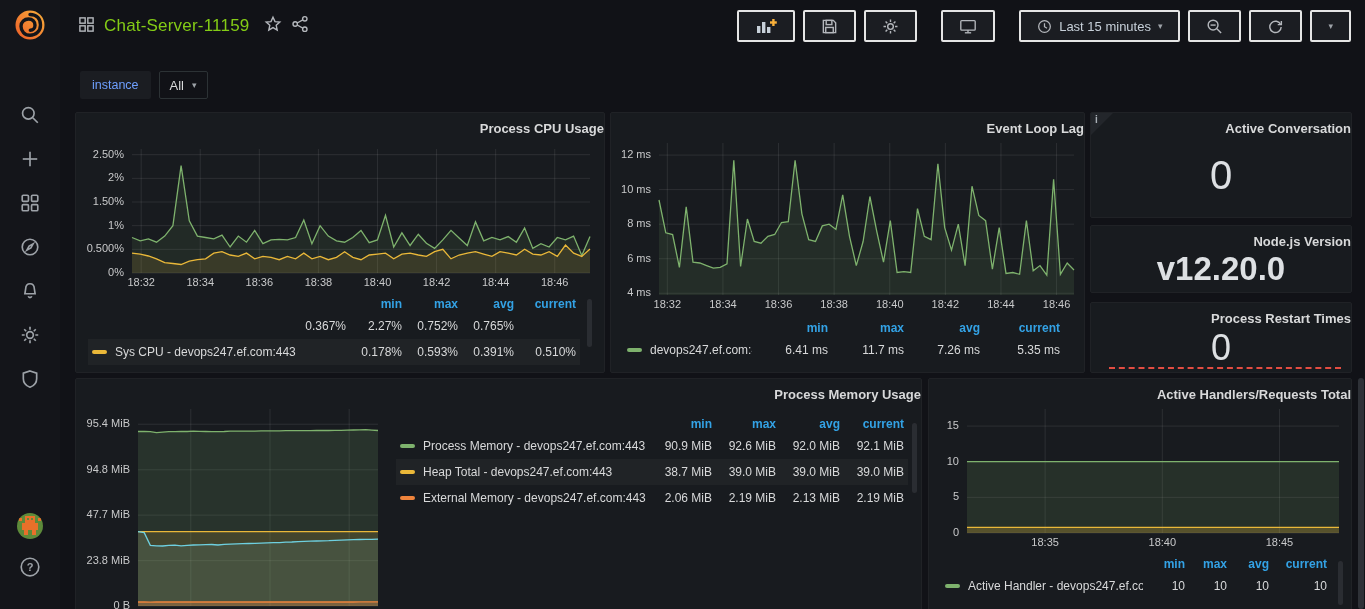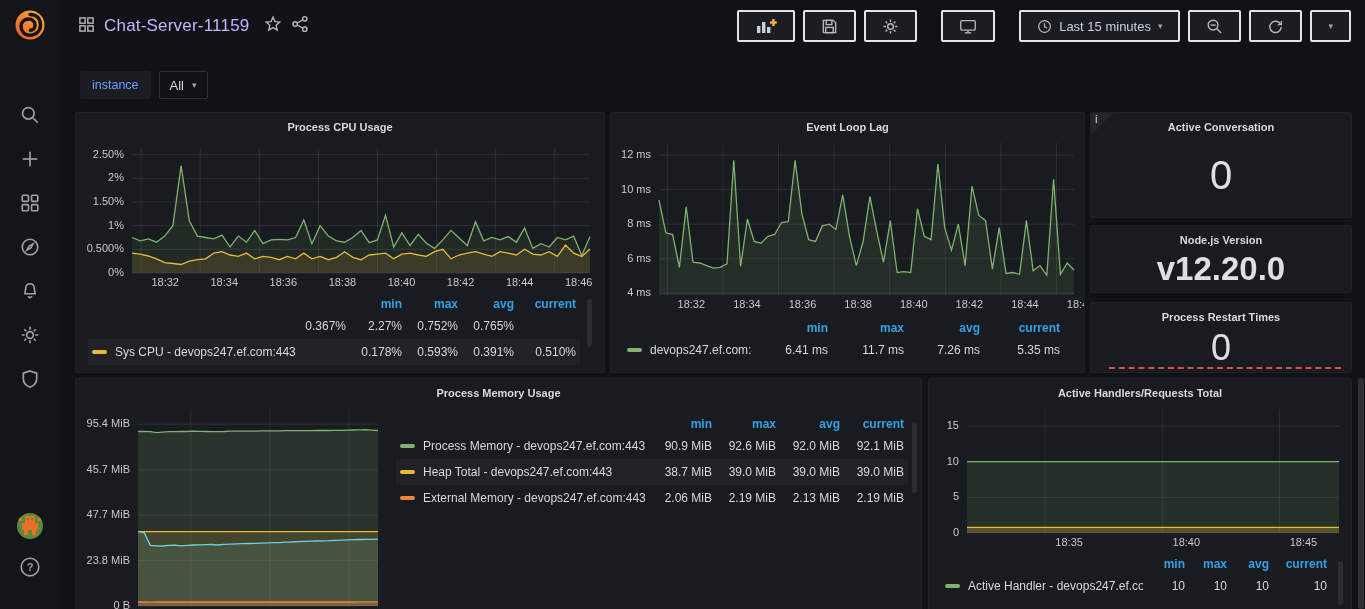--- a/index.html
+++ b/index.html
@@ -10,43 +10,43 @@
   .sidebar { position:absolute; left:0; top:0; width:60px; height:609px; background:#14151a; z-index:5; }
   .logo { position:absolute; left:13px; top:8px; width:34px; height:34px; cursor:pointer; }
   .side-menu { position:absolute; left:0; top:100px; width:60px; display:flex; flex-direction:column; align-items:center; gap:14px; list-style:none; }
   .side-item { width:30px; height:30px; display:flex; align-items:center; justify-content:center; cursor:pointer; border-radius:2px; }
   .side-item svg { stroke:#9DA2A8; fill:none; stroke-width:1.5; }
   .side-bottom { position:absolute; left:0; width:60px; display:flex; justify-content:center; }
 
   
   .topbar { position:absolute; left:60px; top:0; width:1305px; height:52px; background:#111217; display:flex; align-items:center; }
   .tb-left { display:flex; align-items:center; margin-left:18px; gap:9px; }
-  .dash-title { font-size:17px; font-weight:500; color:#c4b5fd; letter-spacing:.2px; }
+  .dash-title { font-size:17px; font-weight:500; color:#84cc16; letter-spacing:.2px; }
   .tb-right { margin-left:auto; margin-right:14px; display:flex; align-items:center; gap:8px; }
   .tb-btn { height:32px; min-width:32px; background:#1b1d22; border:2px solid #e5e5e5; border-radius:2px;
     display:flex; align-items:center; justify-content:center; padding:0 16px; cursor:pointer; color:#b4b7bc; }
   .tb-btn svg { stroke:#b4b7bc; fill:none; stroke-width:1.5; }
   .tb-gap { width:8px; }
   .time-btn { gap:7px; font-size:13px; color:#c7d0d9; }
 
   
   .var-row { position:absolute; left:80px; top:71px; display:flex; gap:8px; align-items:center; }
   .var-label { height:28px; display:flex; align-items:center; padding:0 12px; background:#1b1d22; border-radius:2px;
     color:#6E9FFF; font-size:12.5px; font-weight:500; cursor:pointer; }
   .var-value { height:28px; display:flex; align-items:center; gap:8px; padding:0 10px; background:#111217;
     border:1px solid #2c3235; border-radius:2px; color:#d8d9da; font-size:13px; cursor:pointer; }
   .caret { font-size:9px; color:#9DA2A8; }
 
   
   .panel { position:absolute; background:#181b1f; border:1px solid #202226; border-radius:2px; overflow:hidden; }
-  .panel-header { position:absolute; left:0; top:4px; width:100%; text-align:center; font-size:11px; font-weight:600;
+  .panel-header { position:absolute; left:0; top:4px; width:100%; text-align:right; font-size:13px; font-weight:600;
     color:#d8d9da; padding:4px 0; cursor:pointer; }
   .chart { position:absolute; }
   .chart .ylab { position:absolute; font-size:11px; color:#c8c9ca; text-align:right; }
-  .chart .xlab { position:absolute; font-size:11px; color:#c8c9ca; width:40px; text-align:center;margin-left:24px; }
+  .chart .xlab { position:absolute; font-size:11px; color:#c8c9ca; width:40px; text-align:center; }
 
   
   .legend { position:absolute; font-size:12px; }
   .lg-row { display:grid; align-items:center; height:26px; padding:0 4px; cursor:pointer; }
   .lg-row:nth-child(odd):not(.lg-head) { background:rgba(255,255,255,0.035); }
   .lg-head { height:18px; cursor:default; }
   .lg-head span { color:#33A2E5; font-weight:700; text-align:right; }
   .lg-name { display:flex; align-items:center; gap:8px; color:#d8d9da; white-space:nowrap; overflow:hidden; }
   .lg-swatch { width:15px; height:4px; border-radius:2px; flex:none; }
   .lg-val { text-align:right; color:#d8d9da; }
@@ -387,21 +387,21 @@
   <div class="stat-value" style="top:24px;font-size:36px;">0</div>
   <div class="red-dashed" style="left:18px;right:10px;bottom:3px;"></div>
 </section>
 
 <section class="panel" style="left:75px;top:378px;width:847px;height:260px;">
   <div class="panel-header">Process Memory Usage</div>
   <div class="chart" style="left:6px;top:30px;width:300px;height:213px;">
       <span class="ylab" style="left: 0px; width: 48px; top: 190px;">0 B</span>
       <span class="ylab" style="left: 0px; width: 48px; top: 144.656px;">23.8 MiB</span>
       <span class="ylab" style="left: 0px; width: 48px; top: 99.1209px;">47.7 MiB</span>
-      <span class="ylab" style="left: 0px; width: 48px; top: 53.7766px;">45.7 MiB</span>
+      <span class="ylab" style="left: 0px; width: 48px; top: 53.7766px;">94.8 MiB</span>
       <span class="ylab" style="left: 0px; width: 48px; top: 8.24178px;">95.4 MiB</span>
       <svg width="240" height="197" style="position:absolute;left:56px;top:0;overflow:visible;">
         <line x1="0" x2="240" y1="197" y2="197" stroke="rgba(255,255,255,0.09)" stroke-width="1"></line>
         <line x1="0" x2="240" y1="151.65570599613153" y2="151.65570599613153" stroke="rgba(255,255,255,0.09)" stroke-width="1"></line>
         <line x1="0" x2="240" y1="106.12088974854932" y2="106.12088974854932" stroke="rgba(255,255,255,0.09)" stroke-width="1"></line>
         <line x1="0" x2="240" y1="60.77659574468086" y2="60.77659574468086" stroke="rgba(255,255,255,0.09)" stroke-width="1"></line>
         <line x1="0" x2="240" y1="15.241779497098637" y2="15.241779497098637" stroke="rgba(255,255,255,0.09)" stroke-width="1"></line>
         <line x1="52.8" x2="52.8" y1="0" y2="197" stroke="rgba(255,255,255,0.09)" stroke-width="1"></line>
         <line x1="132" x2="132" y1="0" y2="197" stroke="rgba(255,255,255,0.09)" stroke-width="1"></line>
         <line x1="211.2" x2="211.2" y1="0" y2="197" stroke="rgba(255,255,255,0.09)" stroke-width="1"></line>

